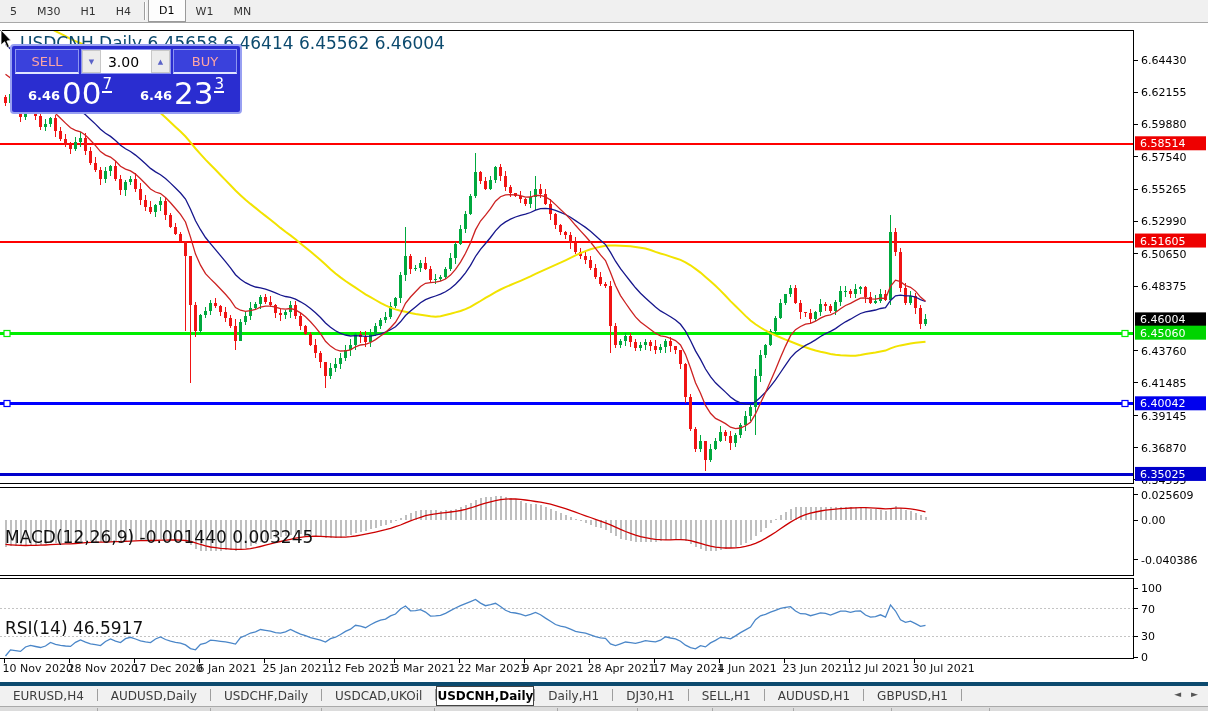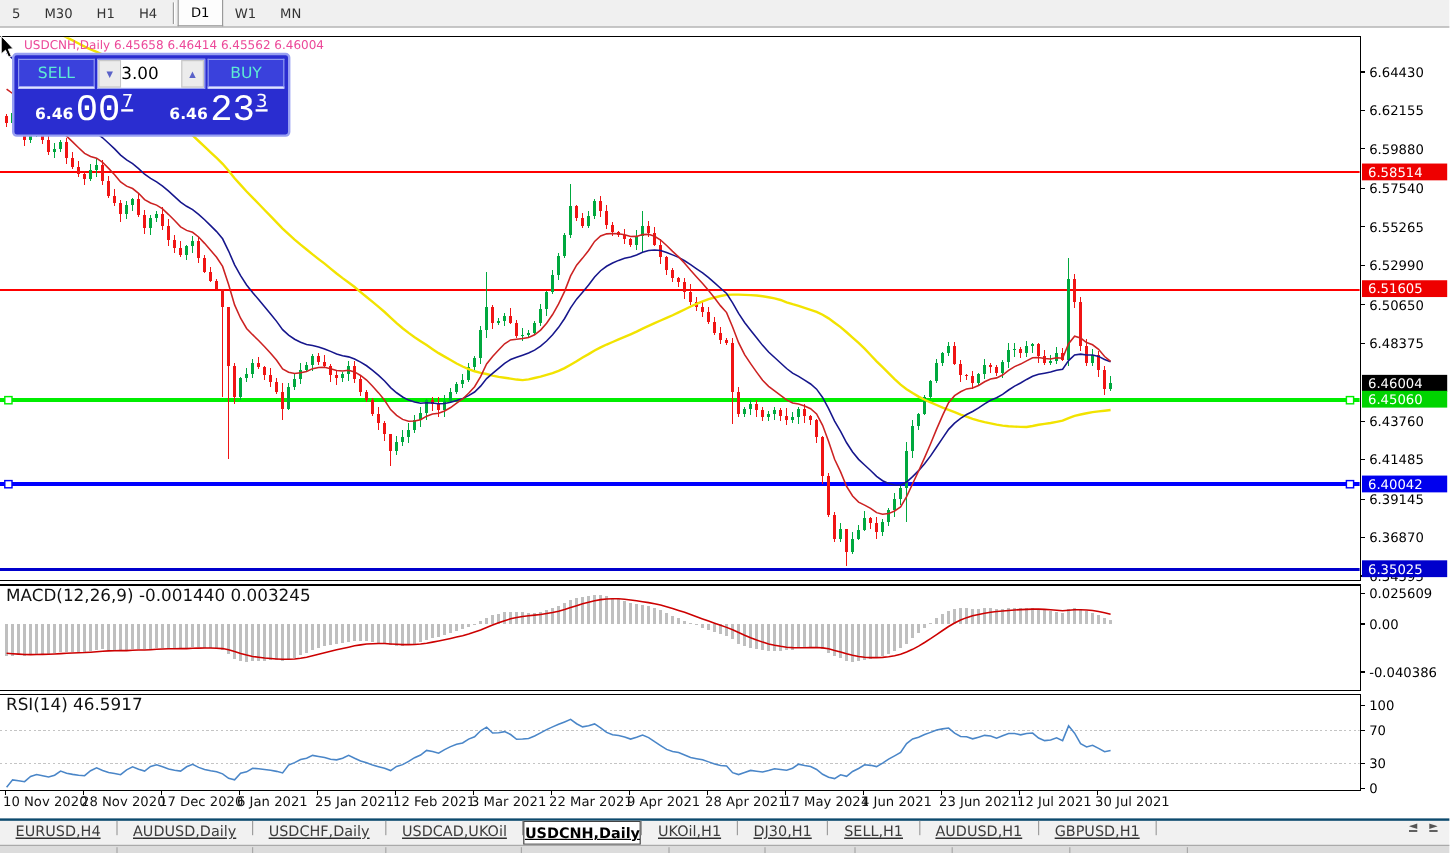--- a/index.html
+++ b/index.html
@@ -5,41 +5,41 @@
   html,body{margin:0;padding:0;background:#fff;width:1208px;height:711px;overflow:hidden;
     font-family:"DejaVu Sans","Liberation Sans",sans-serif;-webkit-font-smoothing:none;}
   
   .toolbar{height:22px;background:#f0f0f0;border-bottom:1px solid #a8a8a8;display:flex;align-items:stretch;}
   .tf-btn{padding:0 10px;display:flex;align-items:center;font-size:11px;color:#333;cursor:default;}
   .tf-btn.active{background:#fdfdfd;border:1px solid #9a9a9a;border-top:none;color:#000;}
   .tf-sep{width:1px;background:#9e9e9e;margin:2px 3px;box-shadow:1px 0 0 #fff;}
   
   .chart-wrap{position:relative;width:1208px;height:652px;margin-top:7px;background:#fff;}
   .chart-wrap svg{position:absolute;left:0;top:0;}
-  .chart-title{position:absolute;left:20px;top:3px;font-size:10px;color:#ec4899;white-space:pre;}
-  .ind-label{position:absolute;left:5px;font-size:14px;color:#111;white-space:pre;}
+  .chart-title{position:absolute;left:20px;top:3px;font-size:17px;color:#0c4a6e;white-space:pre;}
+  .ind-label{position:absolute;left:5px;font-size:17px;color:#111;white-space:pre;margin-top:38px;}
   .cursor-arrow{position:absolute;left:2px;top:-3px;width:14px;height:20px;z-index:6;}
   
   .trade-panel{position:absolute;left:10px;top:14px;width:222px;z-index:5;
     background:#2a2dd0;border:2px solid #98a0f2;border-radius:4px;padding:3px;}
   .tp-row1{display:flex;gap:2px;height:25px;}
   .tp-btn{flex:0 0 62px;background:#3a41dc;border:1px solid #8d96f0;border-bottom:2px solid #dfe4ff;
-    color:#5eead4;font-size:13px;display:flex;align-items:center;justify-content:center;cursor:pointer;}
+    color:#fca5a5;font-size:13px;display:flex;align-items:center;justify-content:center;cursor:pointer;}
   .tp-spin{flex:1;display:flex;background:#fff;border:1px solid #8d96f0;}
   .tp-spin-btn{width:17px;background:#ececec;border:1px solid #c8c8c8;display:flex;align-items:center;
     justify-content:center;font-size:7px;color:#5a62c8;cursor:pointer;}
-  .tp-vol{flex:1;border:none;outline:none;font-size:14px;text-align:left;padding:0 5px 0 0;color:#000;
+  .tp-vol{flex:1;border:none;outline:none;font-size:14px;text-align:center;padding:0 5px 0 0;color:#000;
     font-family:"DejaVu Sans",sans-serif;width:40px;background:#fff;}
   .tp-row2{display:flex;gap:2px;margin-top:2px;}
   .tp-price{flex:1;display:flex;align-items:flex-end;justify-content:center;color:#fff;padding:1px 0 2px 0;}
   .tp-small{font-size:13px;font-weight:bold;margin:0 2px 4px 0;}
-  .tp-big{font-size:31px;line-height:28px;font-family:Liberation Mono, monospace;}
+  .tp-big{font-size:31px;line-height:28px;}
   .tp-sup{font-size:15px;line-height:14px;margin:0 0 14px 1px;border-bottom:2px solid #fff;}
   
-  .tabbar{height:20px;background:#f1f1f1;border-top:2px solid #0c4a6e;display:flex;align-items:flex-start;position:relative;text-decoration:underline;}
+  .tabbar{height:20px;background:#f1f1f1;border-top:4px solid #0c4a6e;display:flex;align-items:center;position:relative;}
   .tab{font-size:12px;color:#3c3c3c;padding:2px 13px 3px 13px;white-space:nowrap;cursor:pointer;}
   .tab.active{background:#fff;border:1px solid #444;font-weight:bold;color:#000;padding:2px 0;}
   .tabsep{width:1px;height:12px;background:#9e9e9e;margin-bottom:3px;}
   .tab-spacer{flex:1;}
   .tab-arrows{display:flex;gap:10px;padding:0 10px 4px 0;font-size:9px;color:#555;}
   .tab-arrow{cursor:pointer;}
   
   .bottom-strip{height:9px;background:#dcdcdc;border-top:1px solid #aaa;position:relative;}
   .strip-sep{position:absolute;top:1px;bottom:1px;width:1px;background:#a8a8a8;}
 </style>
@@ -782,21 +782,21 @@
     <div class="tab">EURUSD,H4</div>
     <div class="tabsep"></div>
     <div class="tab">AUDUSD,Daily</div>
     <div class="tabsep"></div>
     <div class="tab">USDCHF,Daily</div>
     <div class="tabsep"></div>
     <div class="tab">USDCAD,UKOil</div>
     <div class="tabsep"></div>
     <div class="tab active">USDCNH,Daily</div>
     <div class="tabsep"></div>
-    <div class="tab">UKOil,H1</div>
+    <div class="tab">Daily,H1</div>
     <div class="tabsep"></div>
     <div class="tab">DJ30,H1</div>
     <div class="tabsep"></div>
     <div class="tab">SELL,H1</div>
     <div class="tabsep"></div>
     <div class="tab">AUDUSD,H1</div>
     <div class="tabsep"></div>
     <div class="tab">GBPUSD,H1</div>
     <div class="tabsep"></div>
     <div class="tab-spacer"></div>

